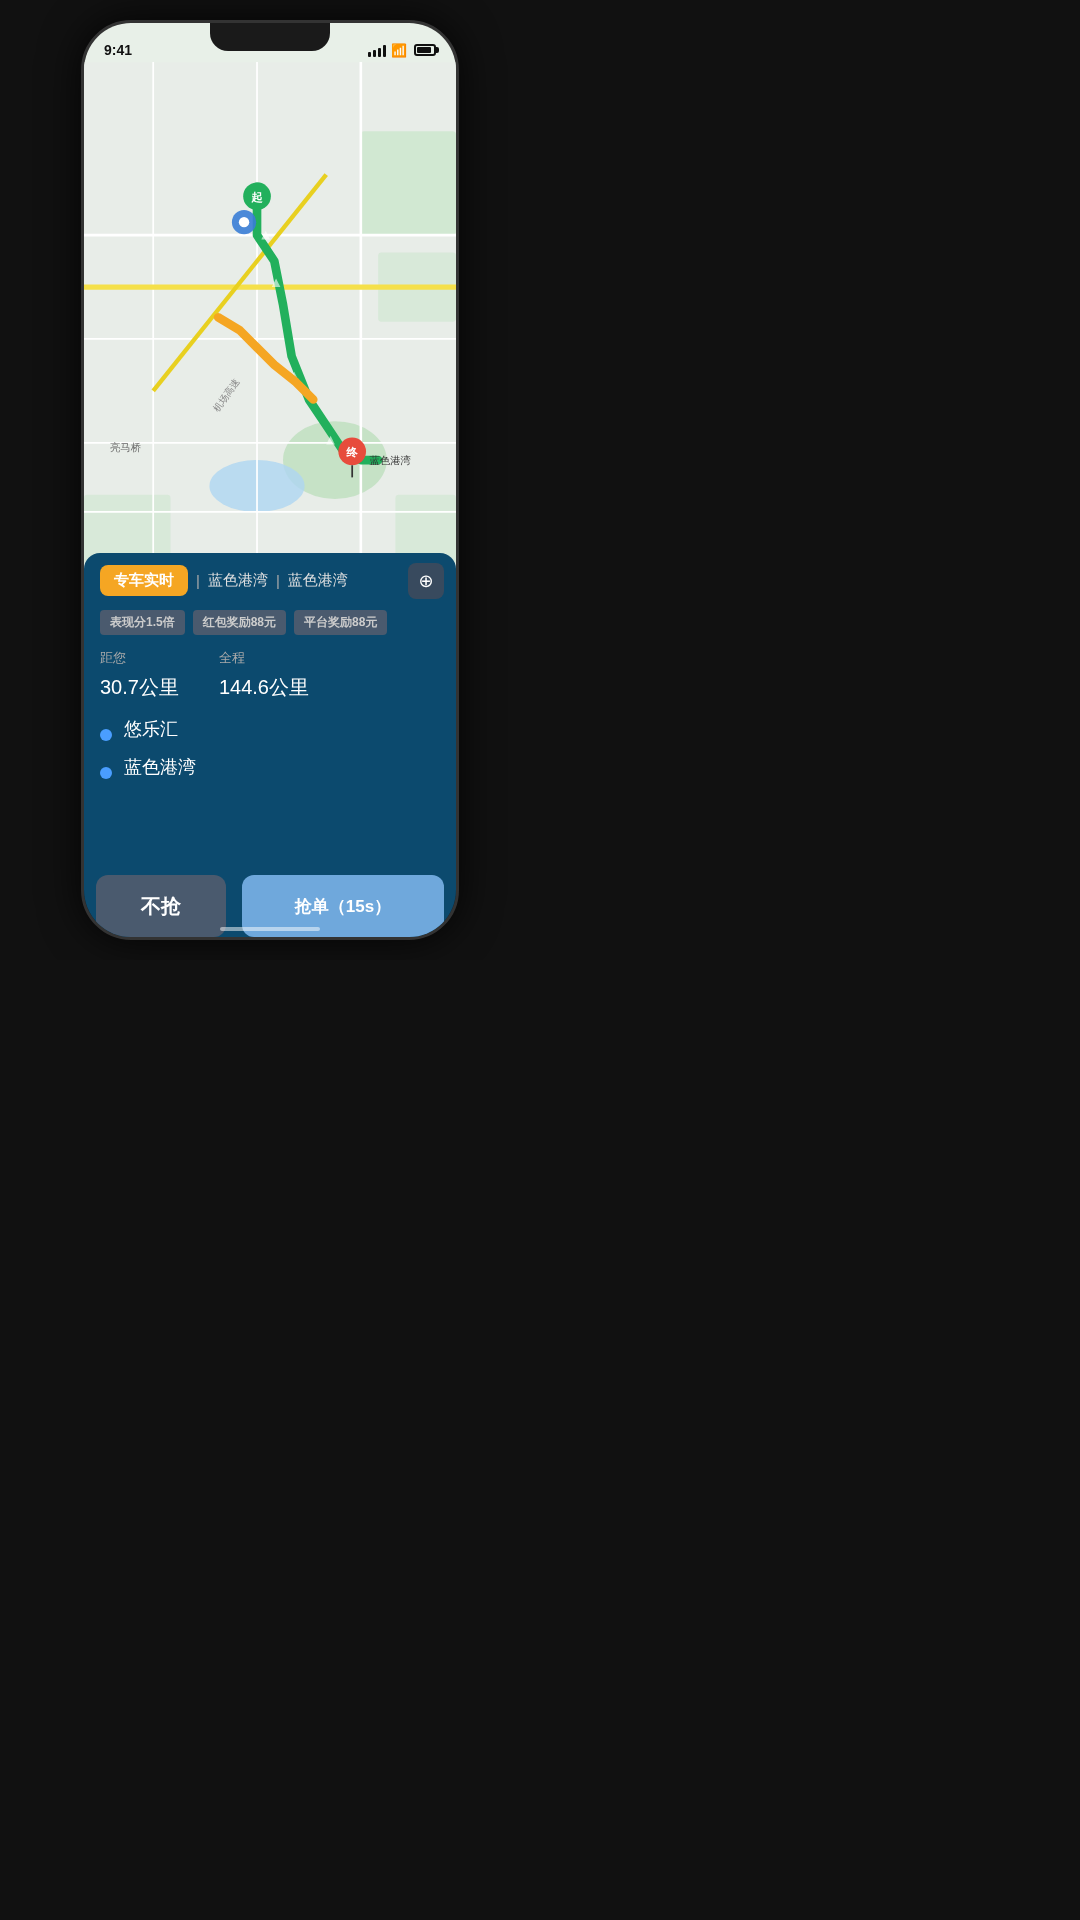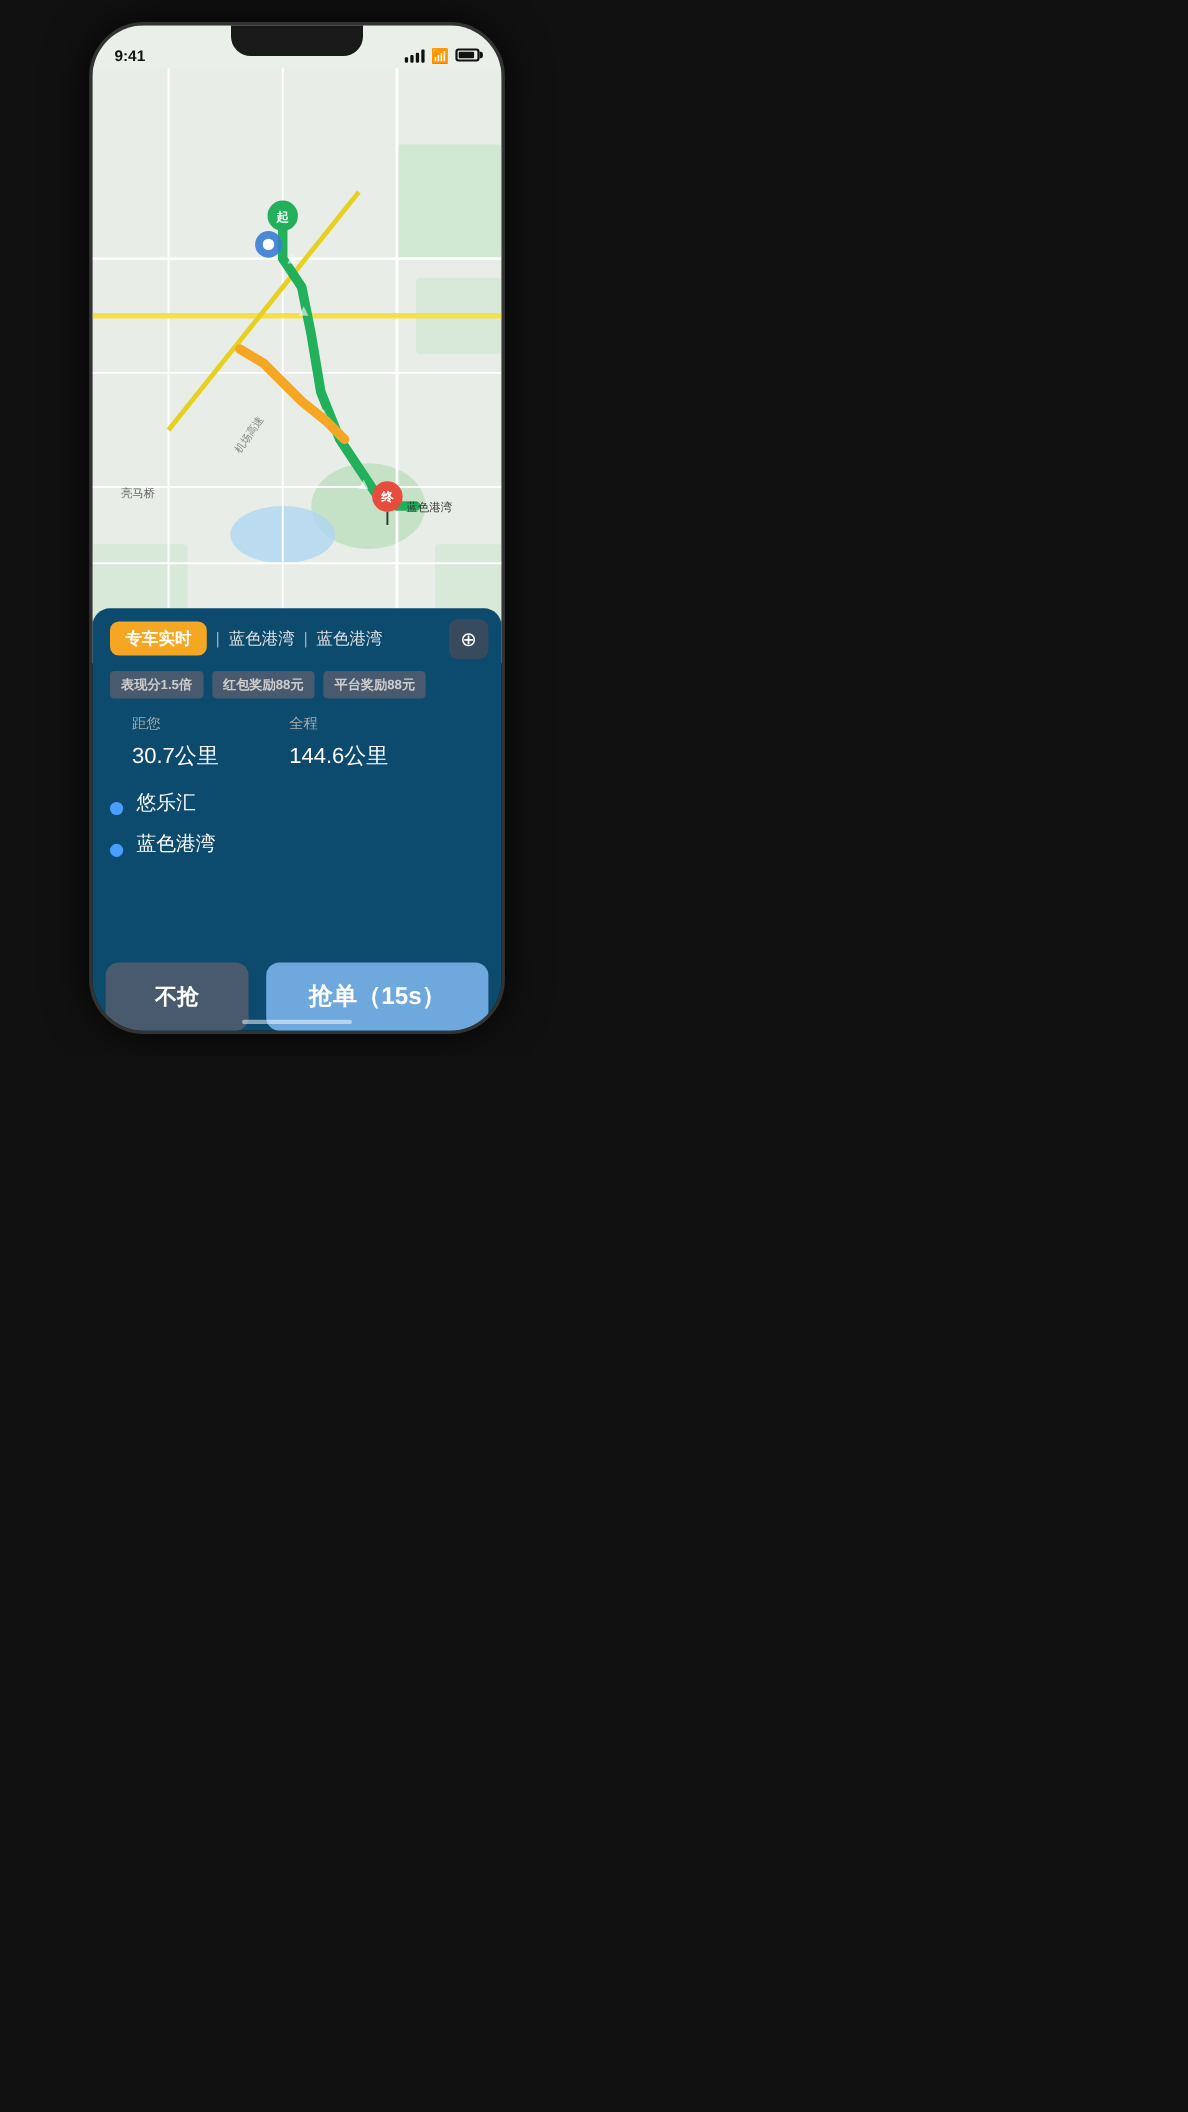--- a/index.html
+++ b/index.html
@@ -116,22 +116,21 @@
       border-radius: 4px;
       color: #ccc;
       font-size: 12px;
       padding: 4px 10px;
       font-weight: bold;
     }
     
     .info-section {
       padding: 4px 16px 12px;
       display: flex;
-      gap: 64px;
-      margin-left: 20px;
+      gap: 40px;
     }
     .info-item-label {
       color: #aaa;
       font-size: 13px;
       margin-bottom: 2px;
     }
     .info-item-value {
       color: white;
       font-size: 28px;
       font-weight: 700;
@@ -180,21 +179,21 @@
       font-weight: 600;
       cursor: pointer;
     }
     .btn-grab {
       flex: 1;
       height: 62px;
       background: #6fa8dc;
       border: none;
       border-radius: 12px;
       color: white;
-      font-size: 22px;
+      font-size: 17px;
       font-weight: 700;
       cursor: pointer;
     }
     
     .home-indicator {
       position: absolute;
       bottom: 6px;
       left: 50%; transform: translateX(-50%);
       width: 100px;
       height: 4px;

